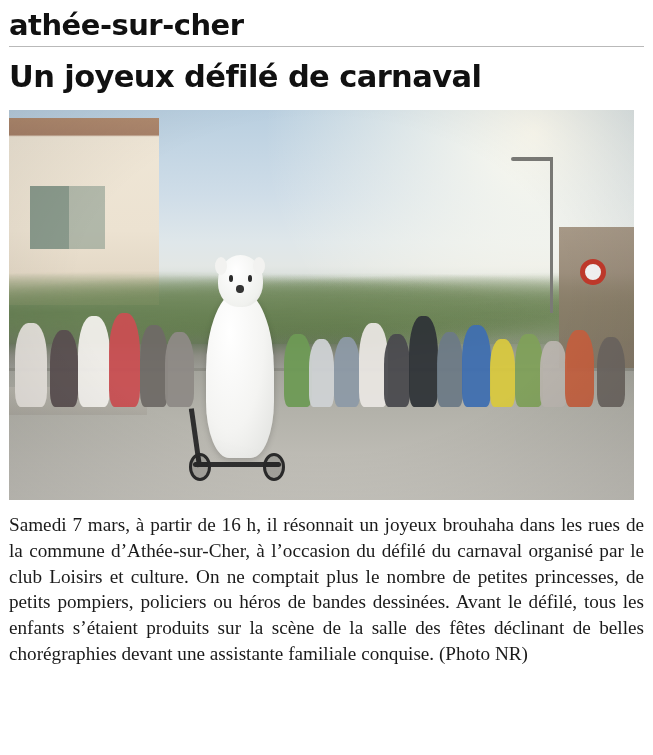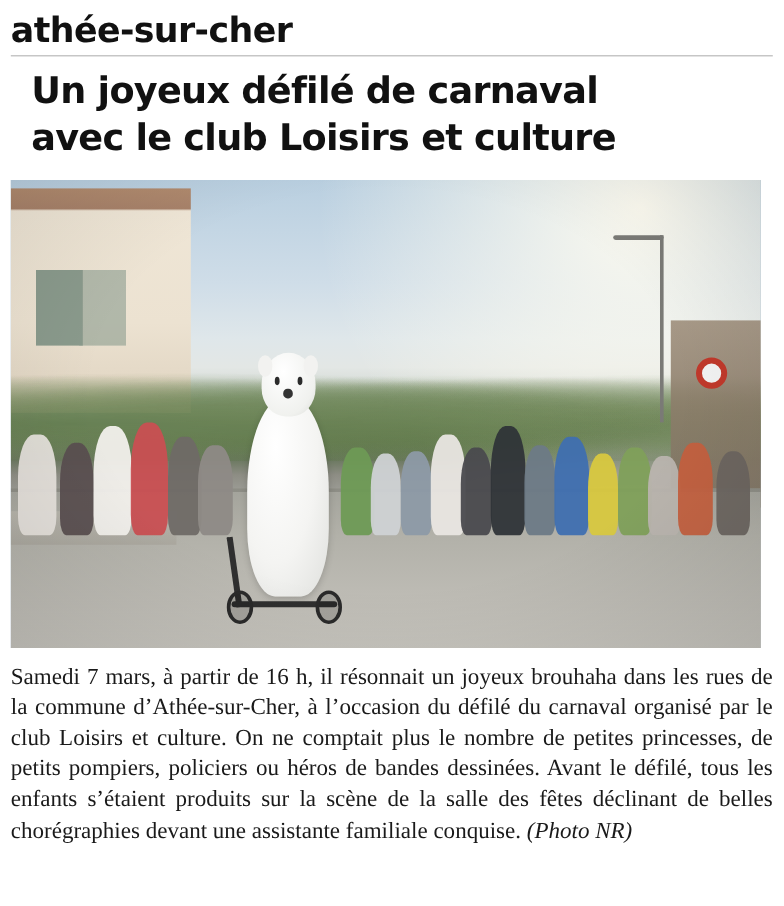--- a/index.html
+++ b/index.html
@@ -38,21 +38,21 @@
     margin: 0 0 10px 0;
   }
   
   .headline {
     font-family: "DejaVu Sans", sans-serif;
     font-weight: bold;
     font-size: 30.5px;
     line-height: 1.28;
     letter-spacing: -0.6px;
     color: #111111;
-    margin: 0 0 14px 17px;
+    margin: 0 0 14px 0;
   }
   .headline .line {
     display: block;
   }
   
   .photo-wrap {
     width: 625px;
     height: 390px;
     overflow: hidden;
     position: relative;
@@ -297,35 +297,33 @@
     font-family: "Liberation Serif", serif;
     font-size: 19.2px;
     line-height: 1.335;
     color: #1a1a1a;
     margin-top: 12px;
     text-align: justify;
     text-justify: inter-word;
     hyphens: manual;
   }
   .credit {
-    font-style: italic;
   }
 </style>
 </head>
 <body>
 
 <div class="page">
 
   <div class="kicker">athée-sur-cher</div>
 
   <hr class="kicker-rule">
 
   <h1 class="headline">
     <span class="line">Un joyeux défilé de carnaval</span>
-    <span class="line">avec le club Loisirs et culture</span>
   </h1>
 
   <div class="photo-wrap">
     <div class="photo">
       <div class="house"></div>
       <div class="band-trees"></div>
       <div class="right-wall"></div>
       <div class="lamp"></div>
       <div class="sign"></div>
       <div class="road"></div>

